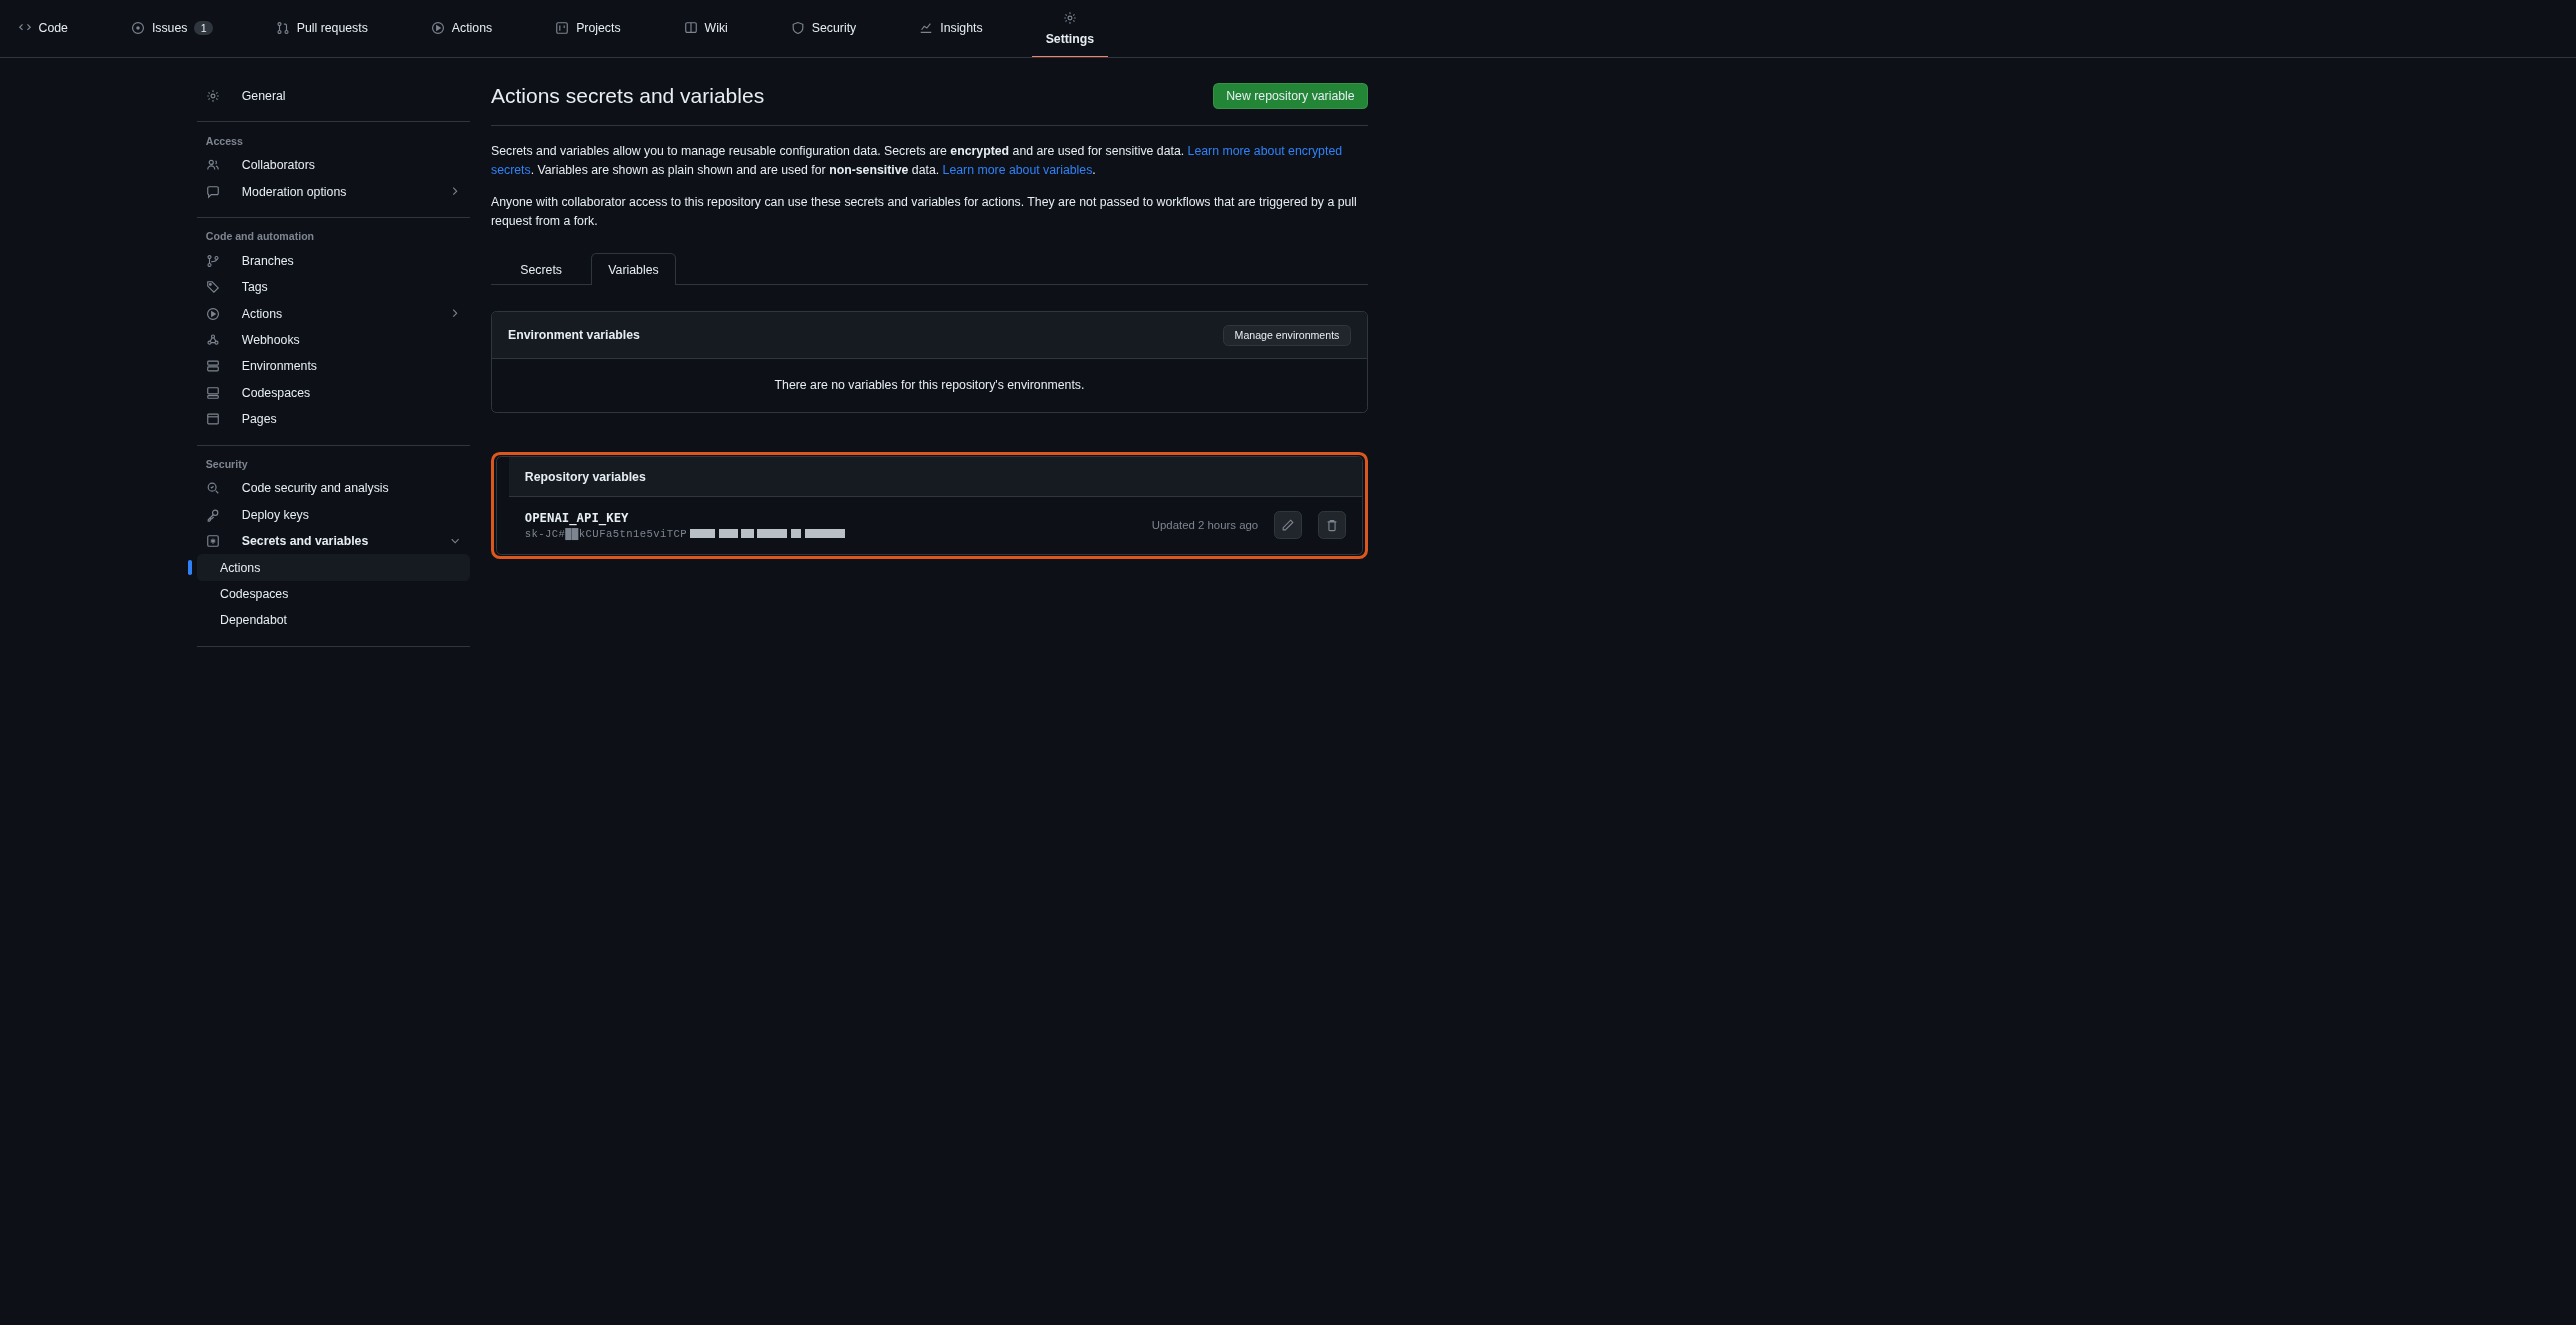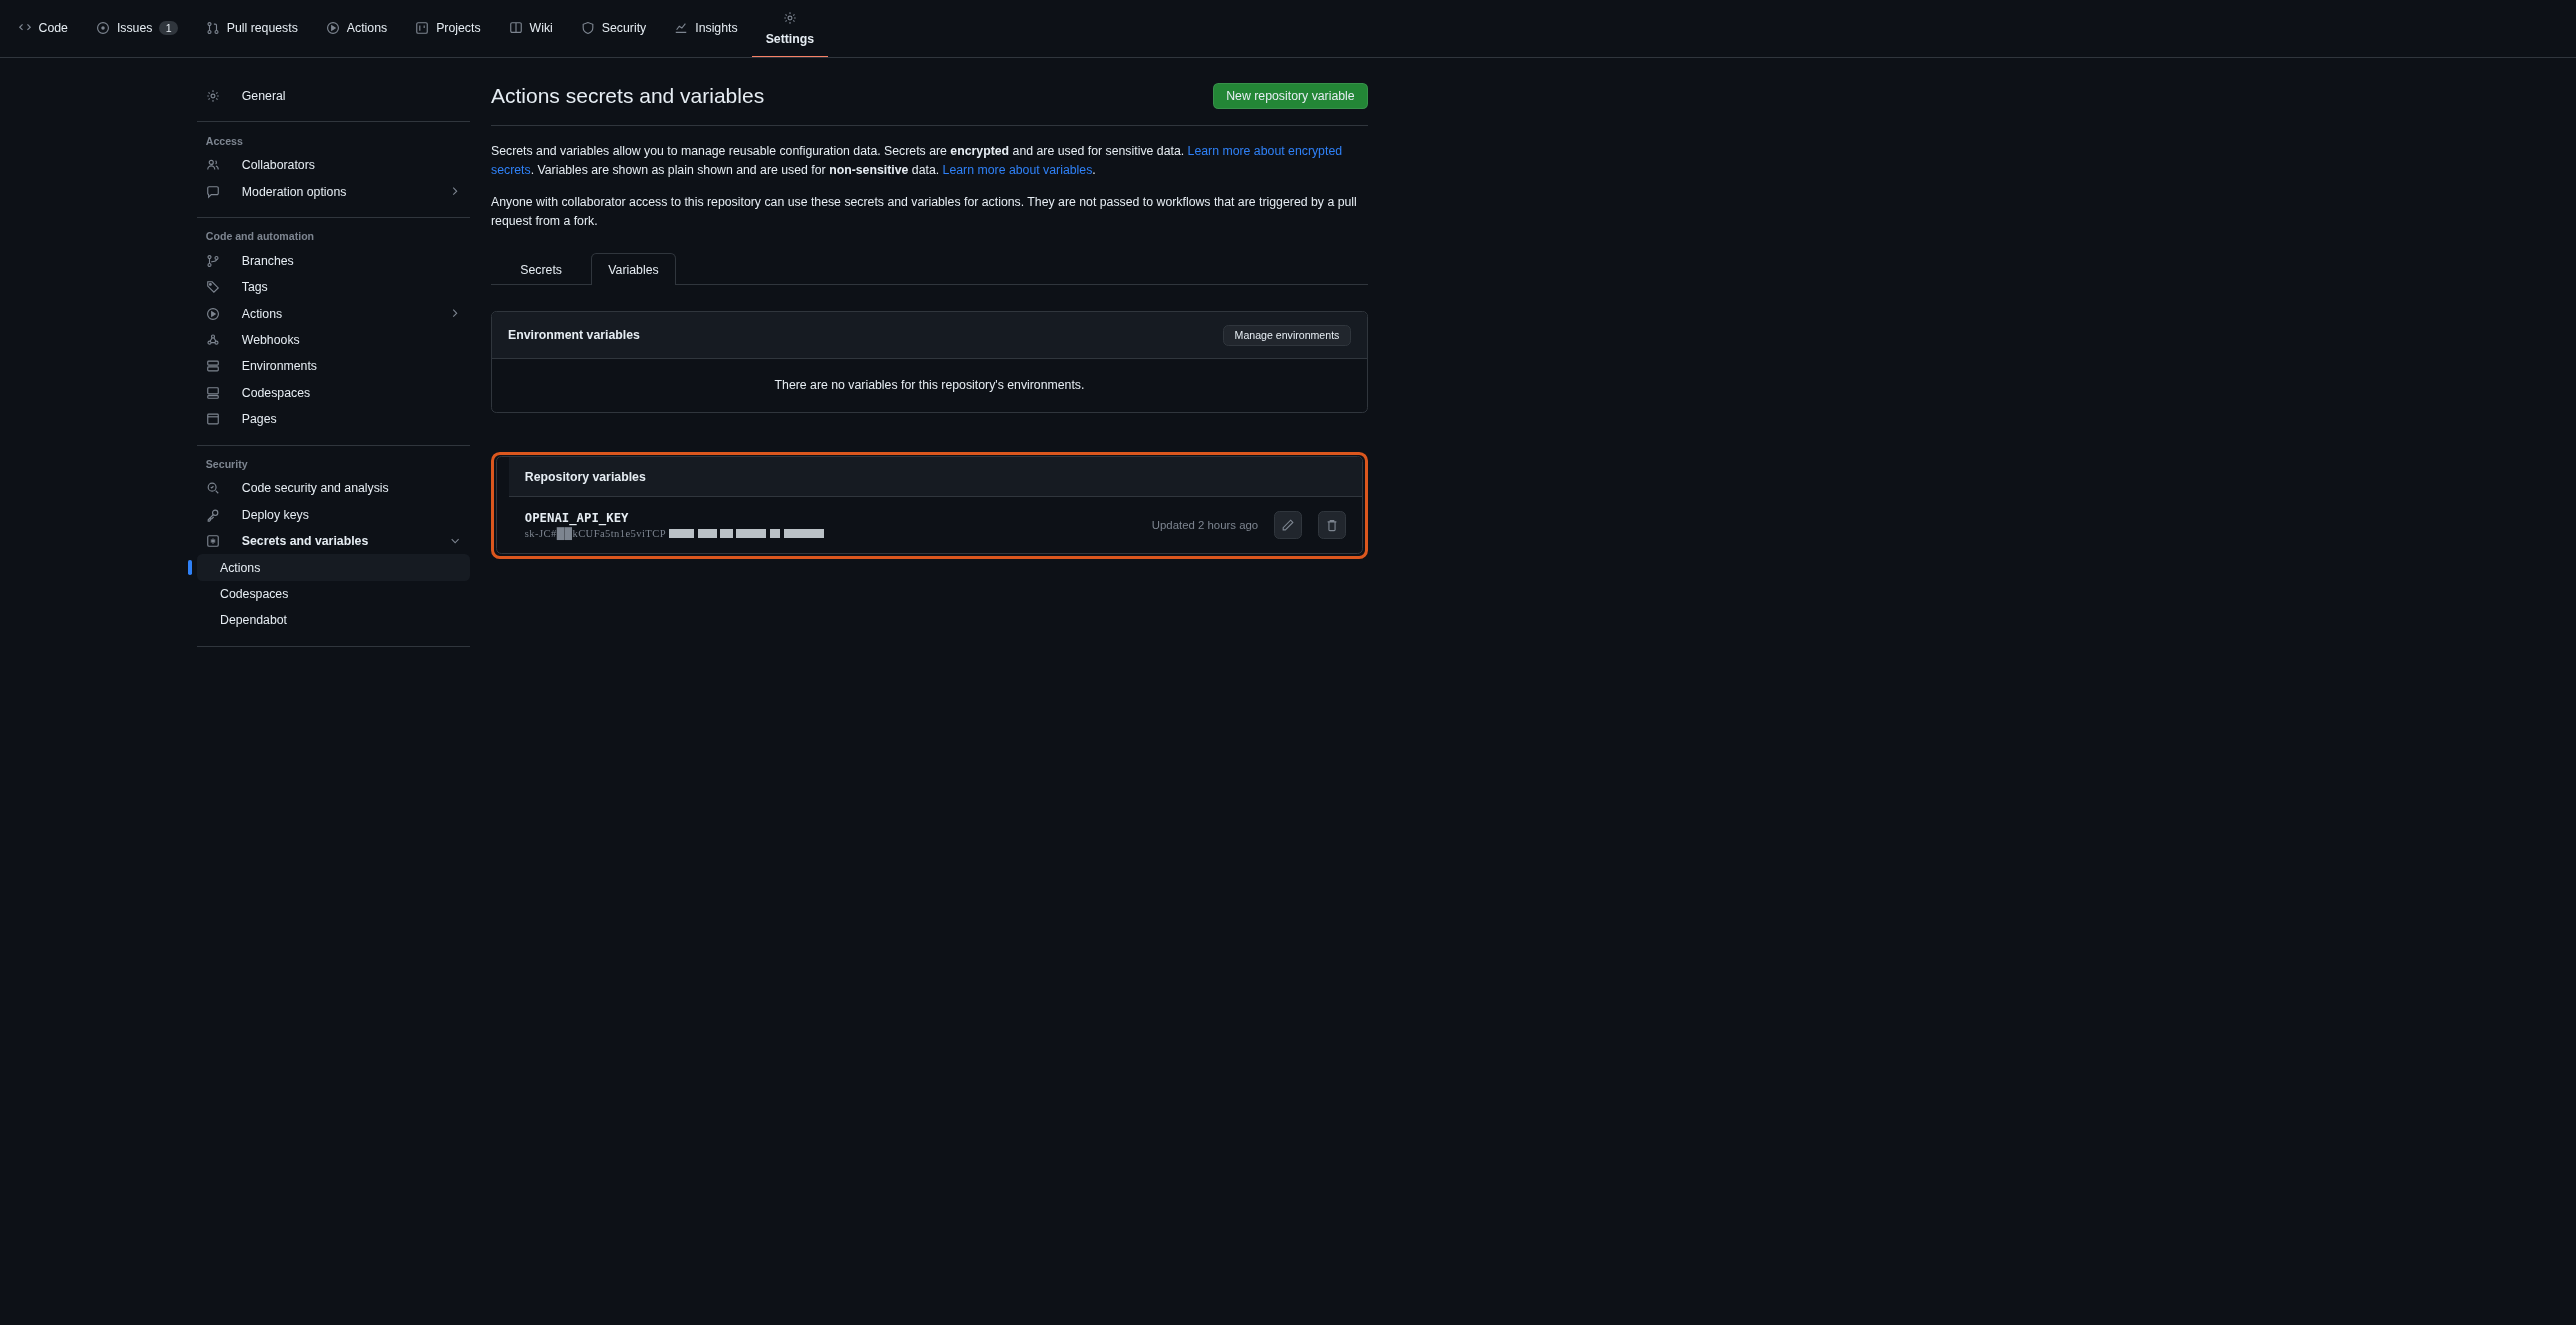--- a/index.html
+++ b/index.html
@@ -27,20 +27,21 @@
   }
   svg { display: block; }
   a { color: var(--accent); text-decoration: none; }
 
   
   .top-nav {
     display: flex;
     align-items: center;
     border-bottom: 0.9px solid var(--border);
     padding: 0 3.5px;
+    gap: 35px;
   }
   .top-tab {
     display: flex;
     align-items: center;
     gap: 7px;
     padding: 10.6px 14px;
     color: var(--fg);
     font-size: 12.3px;
     border-bottom: 1.8px solid transparent;
     cursor: pointer;
@@ -176,21 +177,21 @@
     padding: 14px 16px;
   }
   .var-main { flex: 1; }
   .var-name {
     font-family: ui-monospace, SFMono-Regular, "SF Mono", Menlo, monospace;
     font-weight: 600;
     font-size: 12.3px;
     margin-bottom: 2.6px;
   }
   .var-val {
-    font-family: Liberation Serif, serif;
+    font-family: Liberation Mono, monospace;
     font-size: 10.6px;
     color: var(--fg-muted);
     letter-spacing: 0.4px;
     display: flex; gap: 3.5px; align-items: center; flex-wrap: wrap;
   }
   .redact { display:inline-block; width: 24.6px; height: 8.8px; background: var(--fg); opacity:.8; }
   .var-meta { color: var(--fg-muted); font-size: 11.4px; }
   .iconbtn {
     width: 28px; height: 28px;
     display:flex; align-items:center; justify-content:center;

